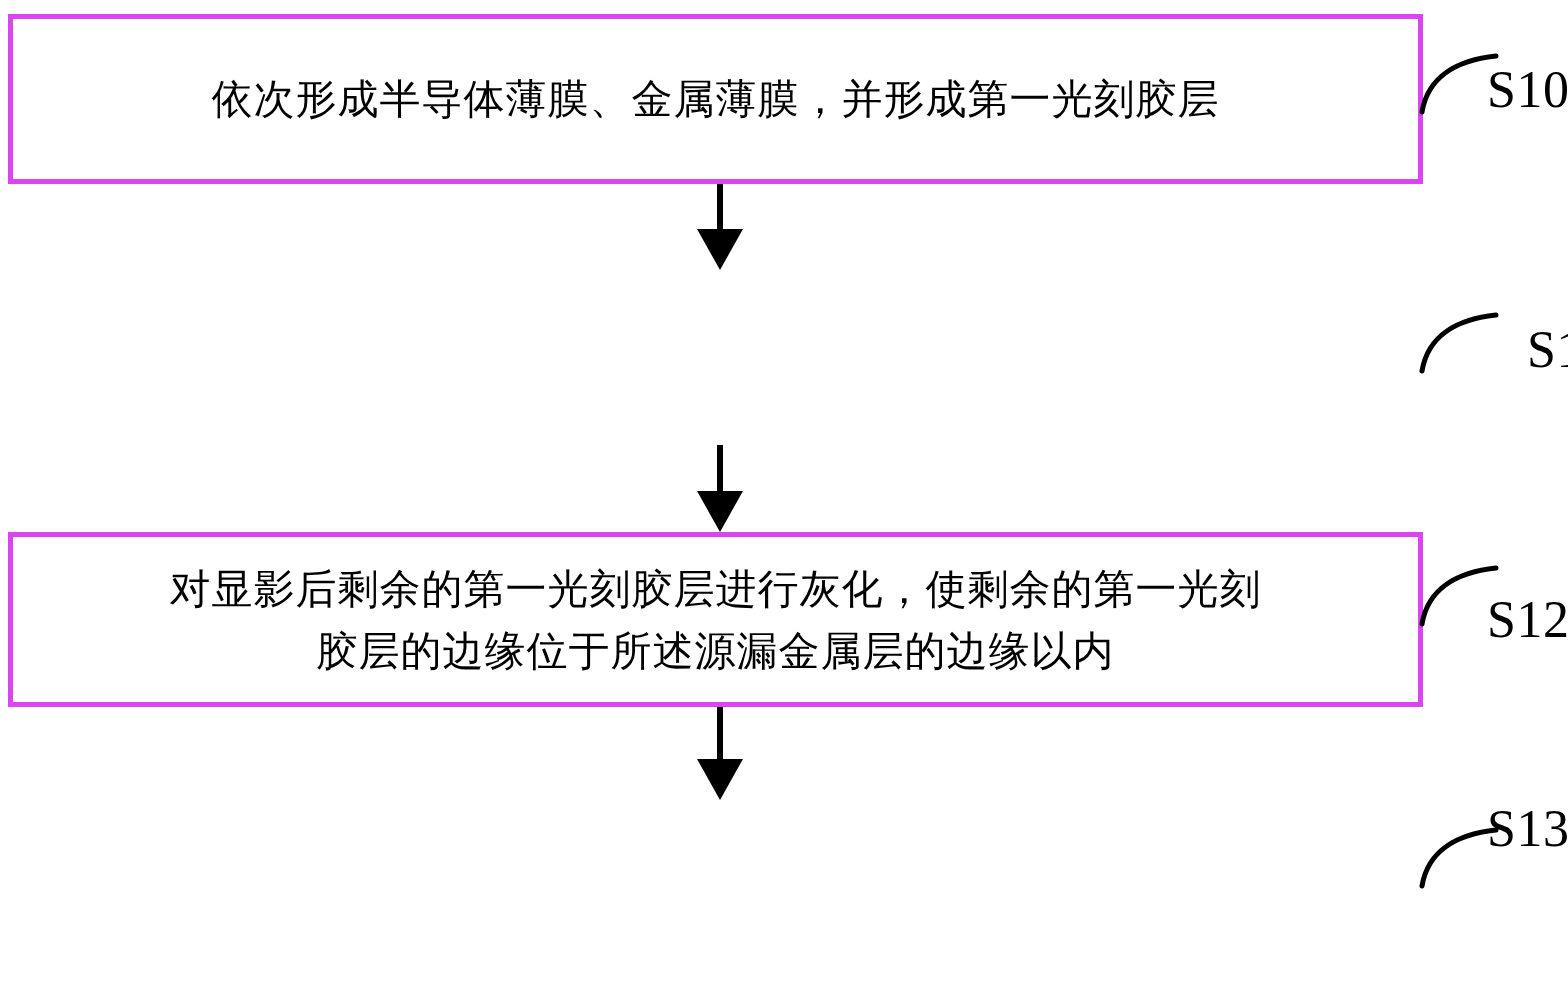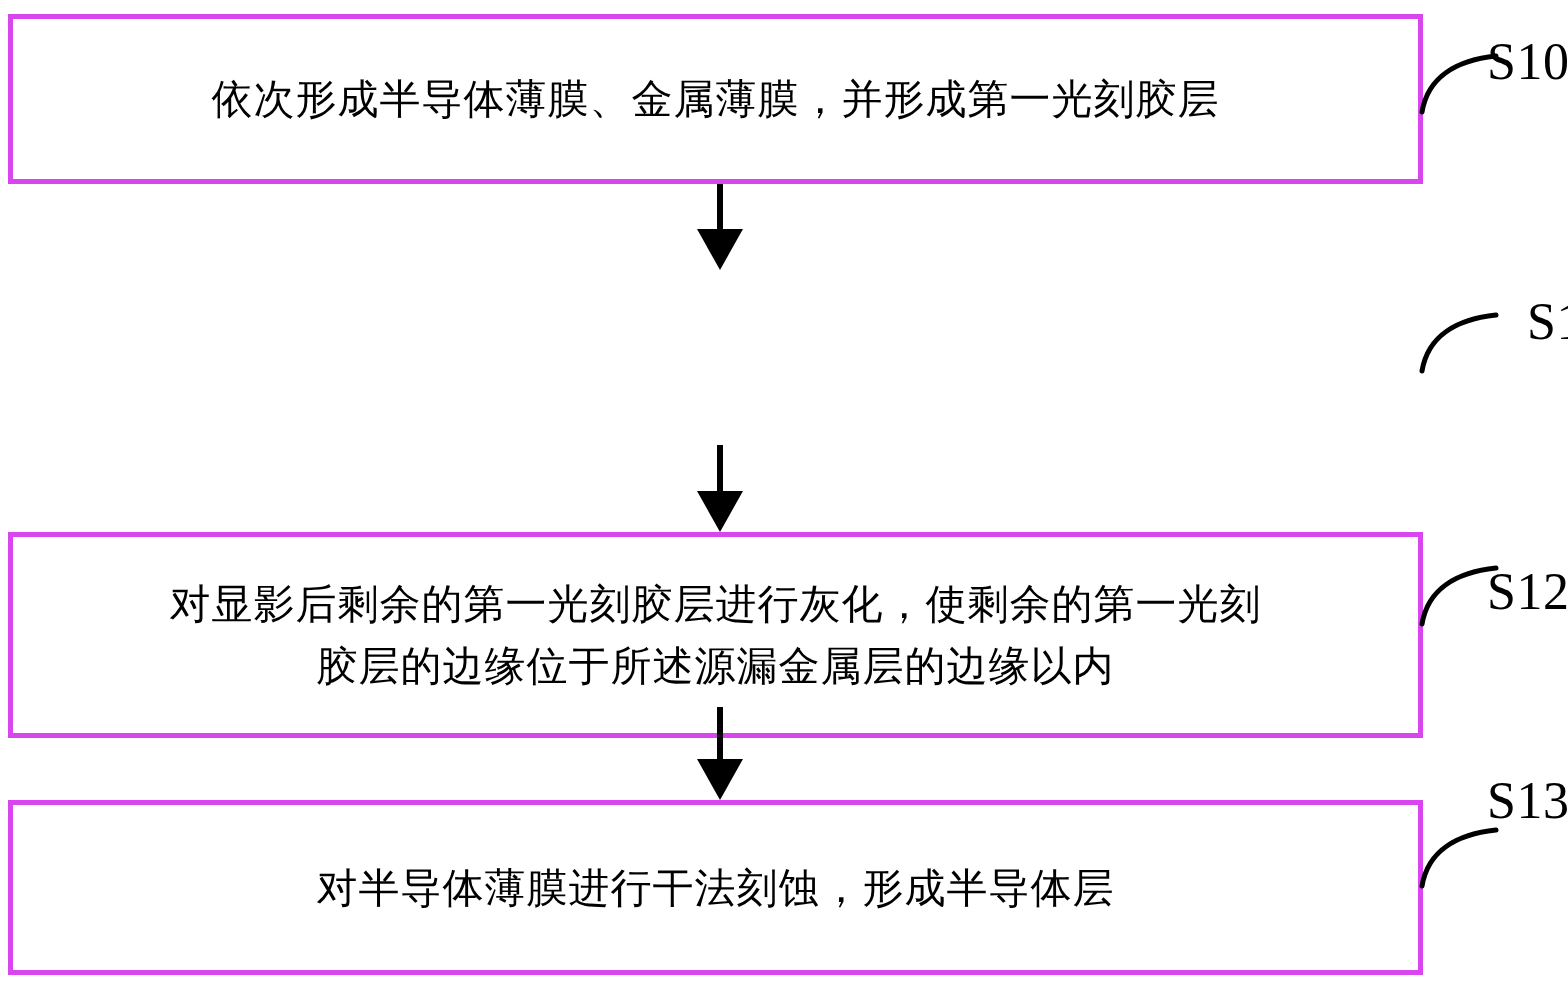--- a/index.html
+++ b/index.html
@@ -37,21 +37,21 @@
     line-height: 62px;
     letter-spacing: 1px;
     color: #000000;
     white-space: pre-line;
     padding: 0 18px;
     box-sizing: border-box;
   }
 
   #node-0 { top: 14px;  height: 170px; }
   #node-1 { top: 270px; height: 175px; }
-  #node-2 { top: 532px; height: 206px; }
+  #node-2 { top: 532px; height: 175px; }
   #node-3 { top: 800px; height: 175px; }
 
   
   .connector {
     position: absolute;
     left: 697px;
     width: 46px;
   }
   .connector .shaft {
     position: absolute;
@@ -91,20 +91,21 @@
     overflow: visible;
   }
   .step-label {
     position: absolute;
     font-family: "Liberation Serif", "DejaVu Serif", serif;
     font-size: 52px;
     line-height: 52px;
     color: #000000;
     white-space: nowrap;
     letter-spacing: 0.5px;
+    margin-top: 28px;
   }
 
   #leader-0 { top: 46px; }
   #label-0  { left: 1487px; top: 36px; }
 
   #leader-1 { top: 305px; }
   #label-1  { left: 1527px; top: 296px; }
 
   #leader-2 { top: 558px; }
   #label-2  { left: 1487px; top: 566px; }
@@ -147,21 +148,18 @@
   <svg class="step-leader" id="leader-2" viewBox="0 0 82 70" width="82" height="70">
     <path d="M4 66 C 10 30, 40 14, 78 10" fill="none" stroke="#000000" stroke-width="5" stroke-linecap="round"></path>
   </svg>
   <div class="step-label" id="label-2">S12</div>
 
   <div class="connector" id="connector-2">
     <div class="shaft"></div>
     <div class="head"></div>
   </div>
 
-  <div class="node" id="node-3">
-    <span class="node-text">对半导体薄膜进行干法刻蚀，形成半导体层</span>
-  </div>
   <svg class="step-leader" id="leader-3" viewBox="0 0 82 70" width="82" height="70">
     <path d="M4 66 C 10 30, 40 14, 78 10" fill="none" stroke="#000000" stroke-width="5" stroke-linecap="round"></path>
   </svg>
   <div class="step-label" id="label-3">S13</div>
 
 </div>
 
 </body></html>

